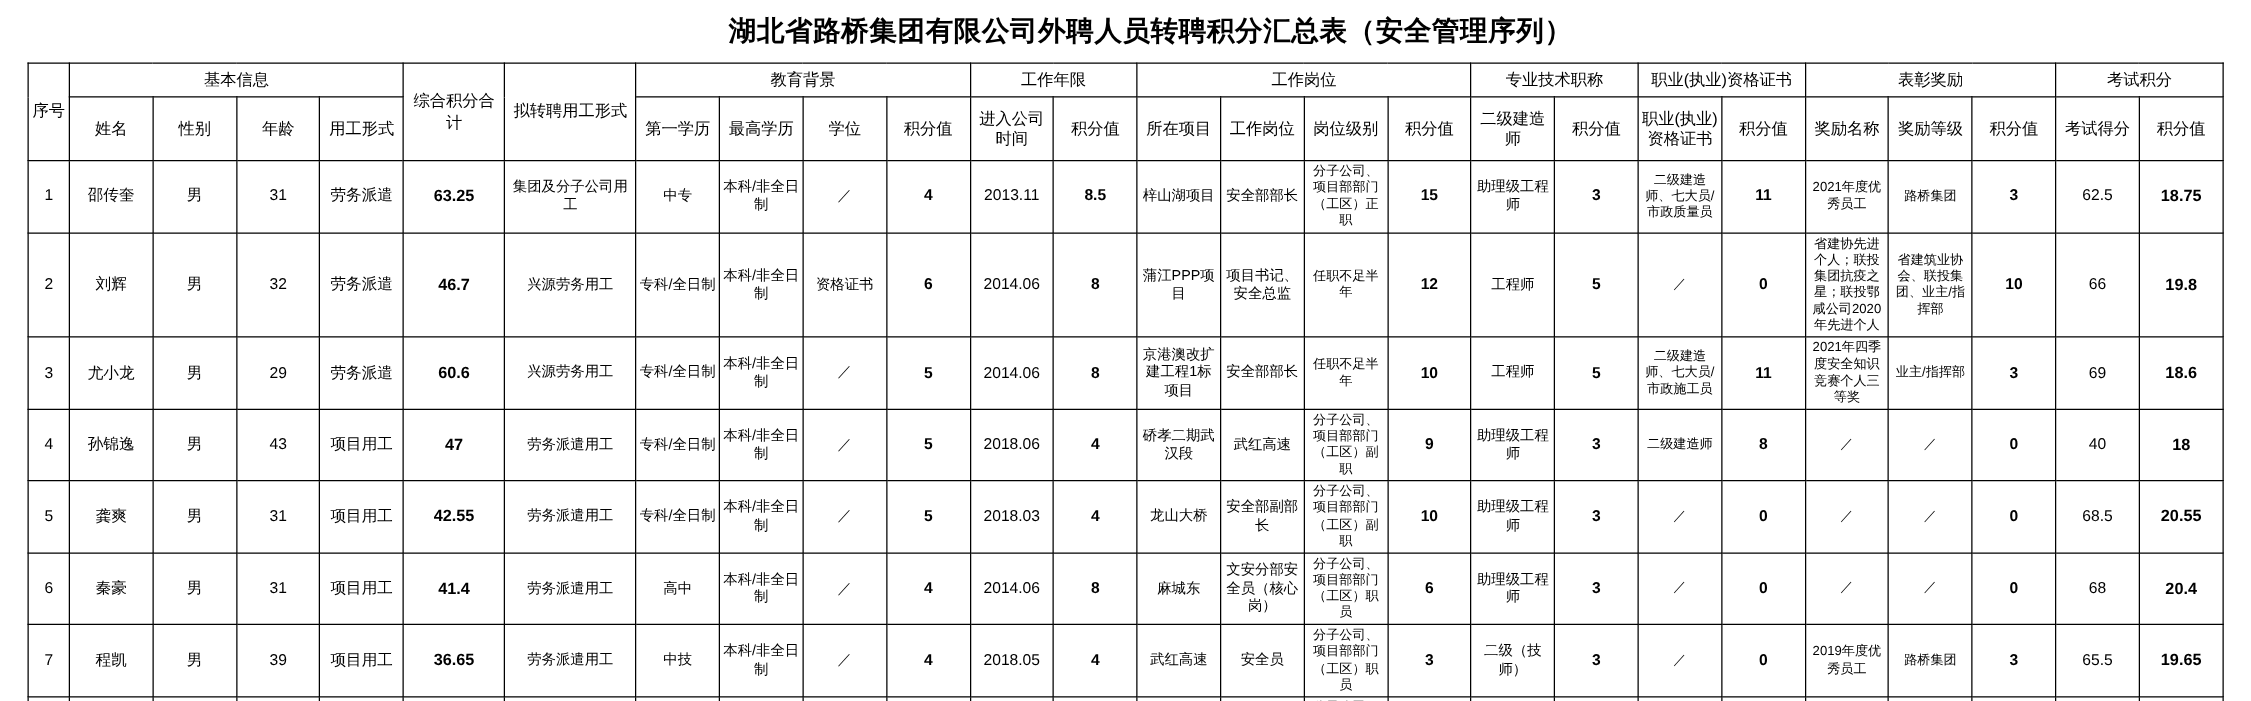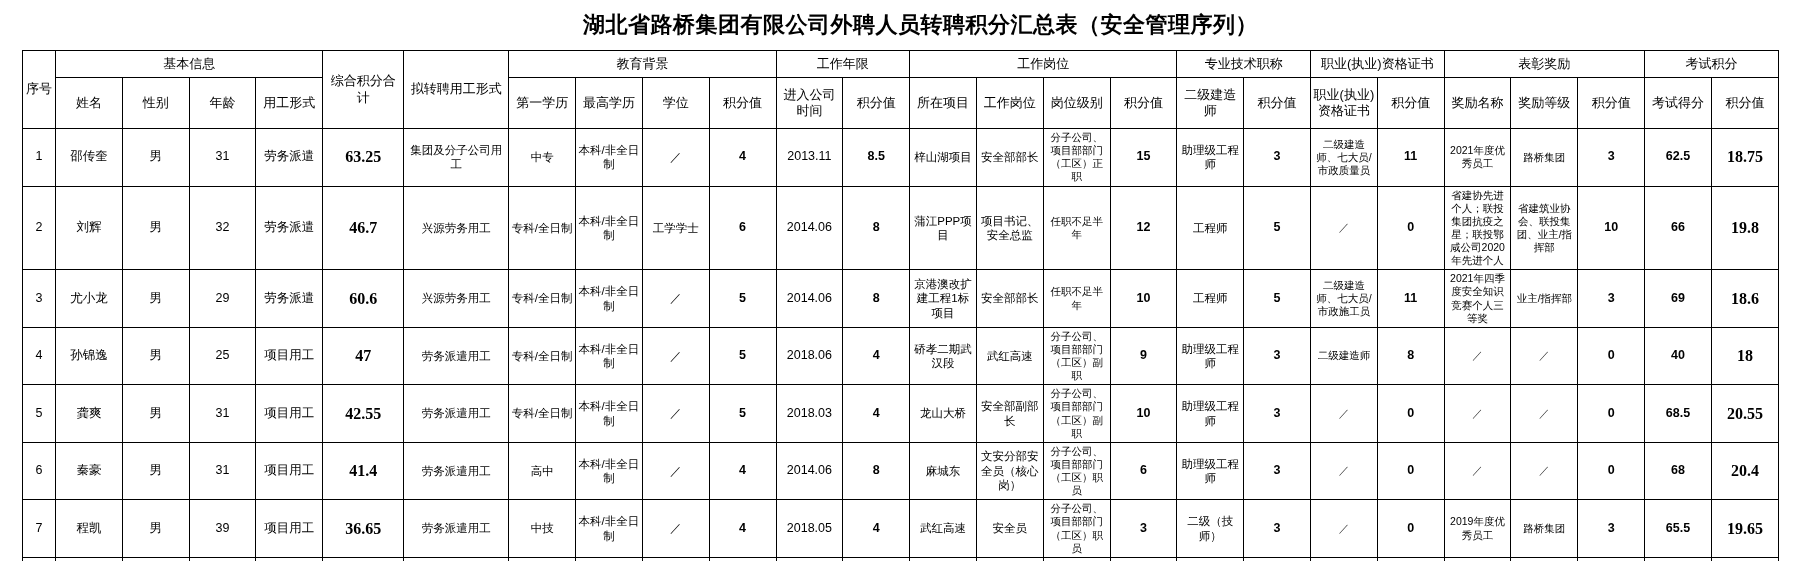--- a/index.html
+++ b/index.html
@@ -48,21 +48,21 @@
     word-break: break-all;
   }
   table.grid th {
     font-weight: normal;
     font-size: 13px;
   }
   .hdr-top th { height: 22px; }
   .hdr-sub th { height: 46px; }
   tbody tr { height: 48px; }
   td.bold { font-weight: bold; }
-  td.num { font-weight: bold; font-size: 16px; font-family: Liberation Serif, serif; }
+  td.num { font-weight: bold; font-size: 13px; }
   td.small { font-size: 11.5px; }
   td.xsmall { font-size: 10.5px; }
   .c-seq { width: 28px; }
   .c-name { width: 50px; }
   .c-sex { width: 32px; }
   .c-age { width: 32px; margin-left: 36px; }
   .c-emp { width: 78px; }
   .c-total { width: 76px; }
   .c-plan { width: 100px; }
   .c-edu1 { width: 74px; }
@@ -75,21 +75,21 @@
   .c-post { width: 88px; }
   .c-level { width: 100px; }
   .c-postpt { width: 42px; }
   .c-titlelevel { width: 84px; }
   .c-titlept { width: 42px; }
   .c-cert { width: 84px; }
   .c-certpt { width: 44px; }
   .c-awardname { width: 110px; }
   .c-awardlevel { width: 78px; }
   .c-awardpt { width: 42px; }
-  .c-examscore { width: 62px; font-weight: bold; }
+  .c-examscore { width: 62px; }
   .c-exampt { width: 56px; }
 </style>
 </head>
 <body>
 
 <div class="page">
 
   <div class="doc-title">湖北省路桥集团有限公司外聘人员转聘积分汇总表（安全管理序列）</div>
 
   <div class="table-wrap">
@@ -166,21 +166,21 @@
           <tr>
             <td class="c-seq">2</td>
             <td class="c-name">刘辉</td>
             <td class="c-sex">男</td>
             <td class="c-age">32</td>
             <td class="c-emp">劳务派遣</td>
             <td class="c-total num">46.7</td>
             <td class="c-plan small">兴源劳务用工</td>
             <td class="c-edu1 small">专科/全日制</td>
             <td class="c-edu2 small">本科/非全日制</td>
-            <td class="c-degree small">工学学士</td>
+            <td class="c-degree small">资格证书</td>
             <td class="c-edupt bold">6</td>
             <td class="c-joindate">2014.06</td>
             <td class="c-yearpt bold">8</td>
             <td class="c-project small">蒲江PPP项目</td>
             <td class="c-post small">项目书记、安全总监</td>
             <td class="c-level xsmall">任职不足半年</td>
             <td class="c-postpt bold">12</td>
             <td class="c-titlelevel small">工程师</td>
             <td class="c-titlept bold">5</td>
             <td class="c-cert xsmall">／</td>
@@ -216,21 +216,21 @@
             <td class="c-awardname xsmall">2021年四季度安全知识竞赛个人三等奖</td>
             <td class="c-awardlevel xsmall">业主/指挥部</td>
             <td class="c-awardpt bold">3</td>
             <td class="c-examscore">69</td>
             <td class="c-exampt num">18.6</td>
           </tr>
           <tr>
             <td class="c-seq">4</td>
             <td class="c-name">孙锦逸</td>
             <td class="c-sex">男</td>
-            <td class="c-age">25</td>
+            <td class="c-age">43</td>
             <td class="c-emp">项目用工</td>
             <td class="c-total num">47</td>
             <td class="c-plan small">劳务派遣用工</td>
             <td class="c-edu1 small">专科/全日制</td>
             <td class="c-edu2 small">本科/非全日制</td>
             <td class="c-degree small">／</td>
             <td class="c-edupt bold">5</td>
             <td class="c-joindate">2018.06</td>
             <td class="c-yearpt bold">4</td>
             <td class="c-project small">硚孝二期武汉段</td>

